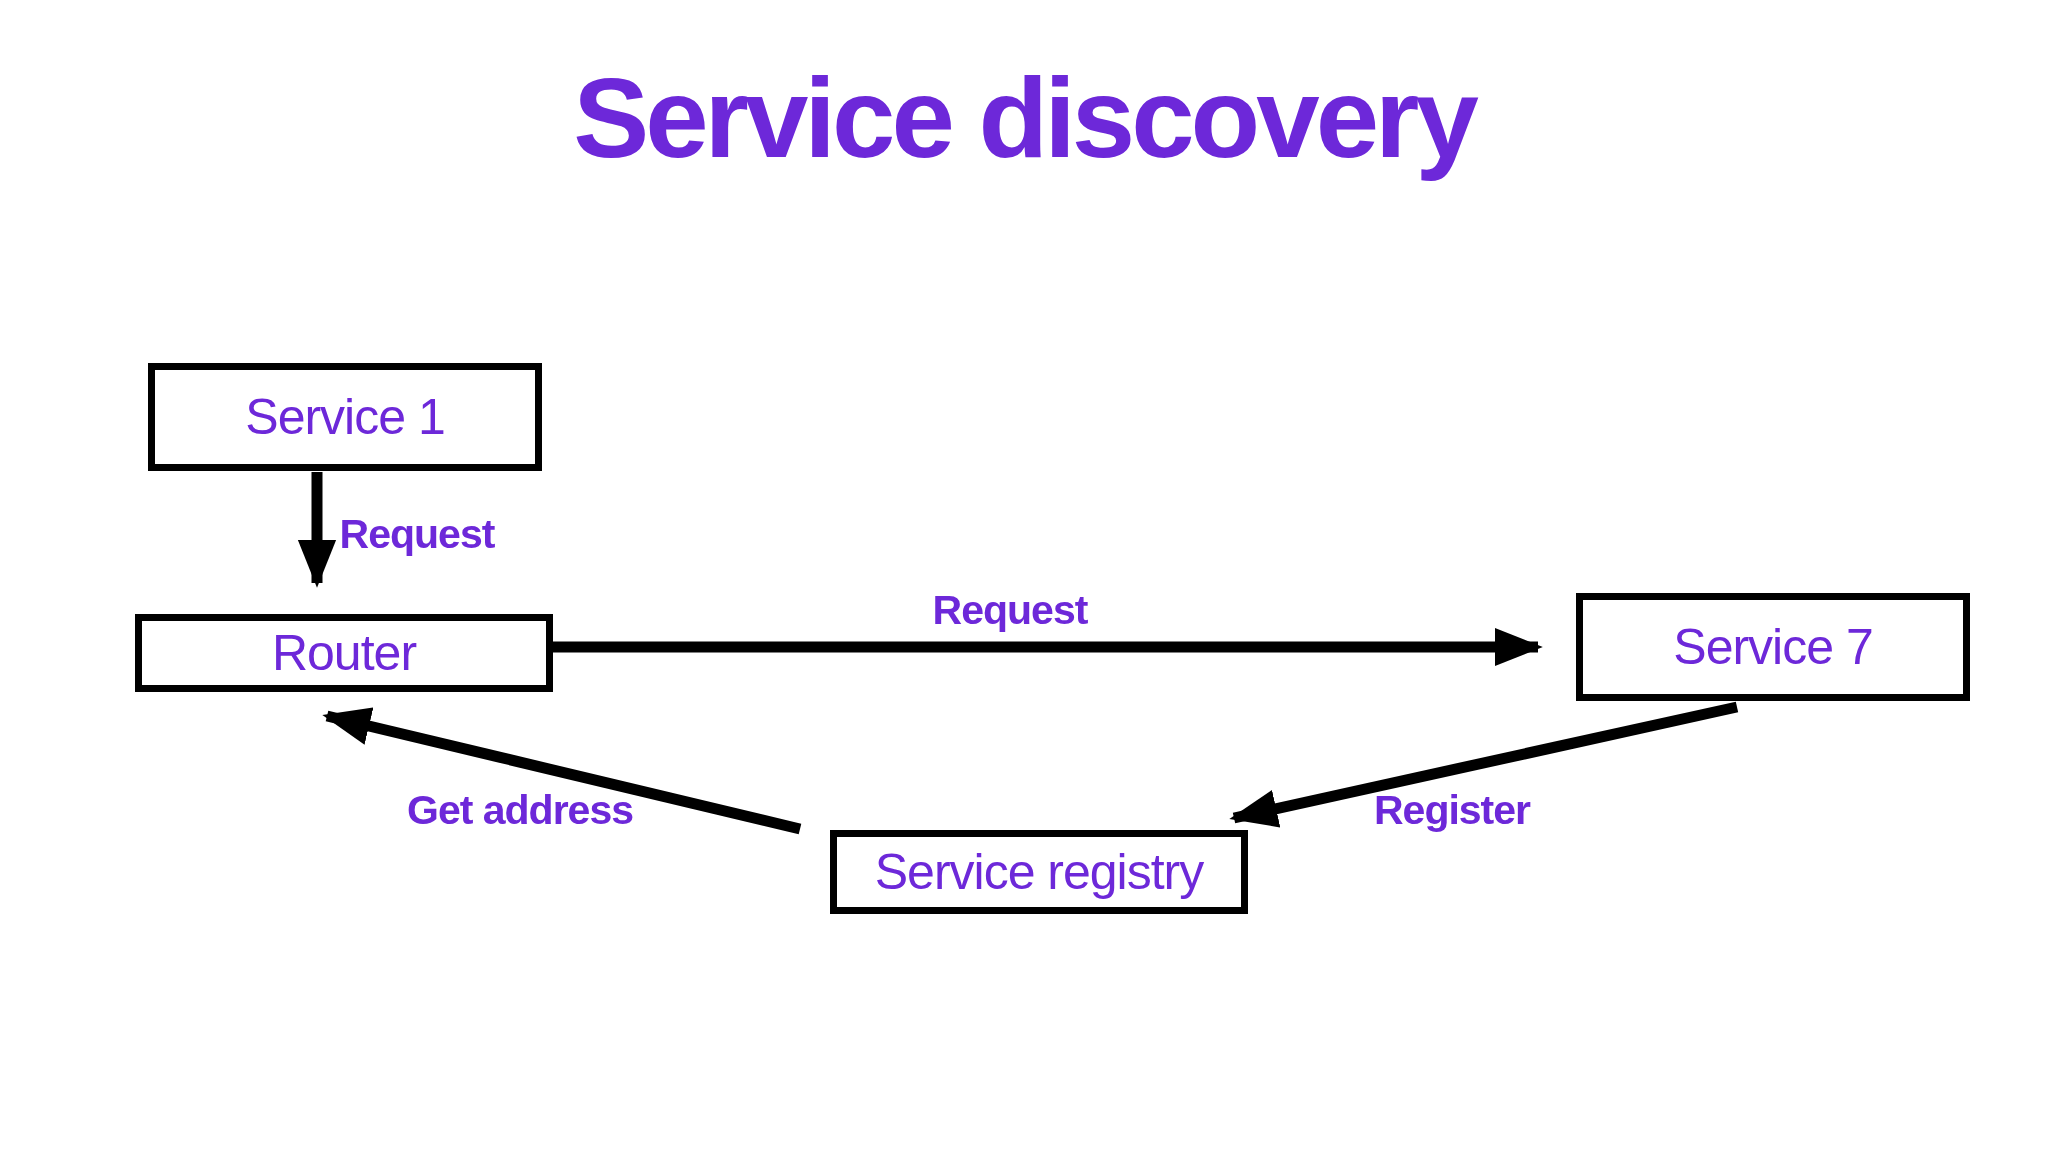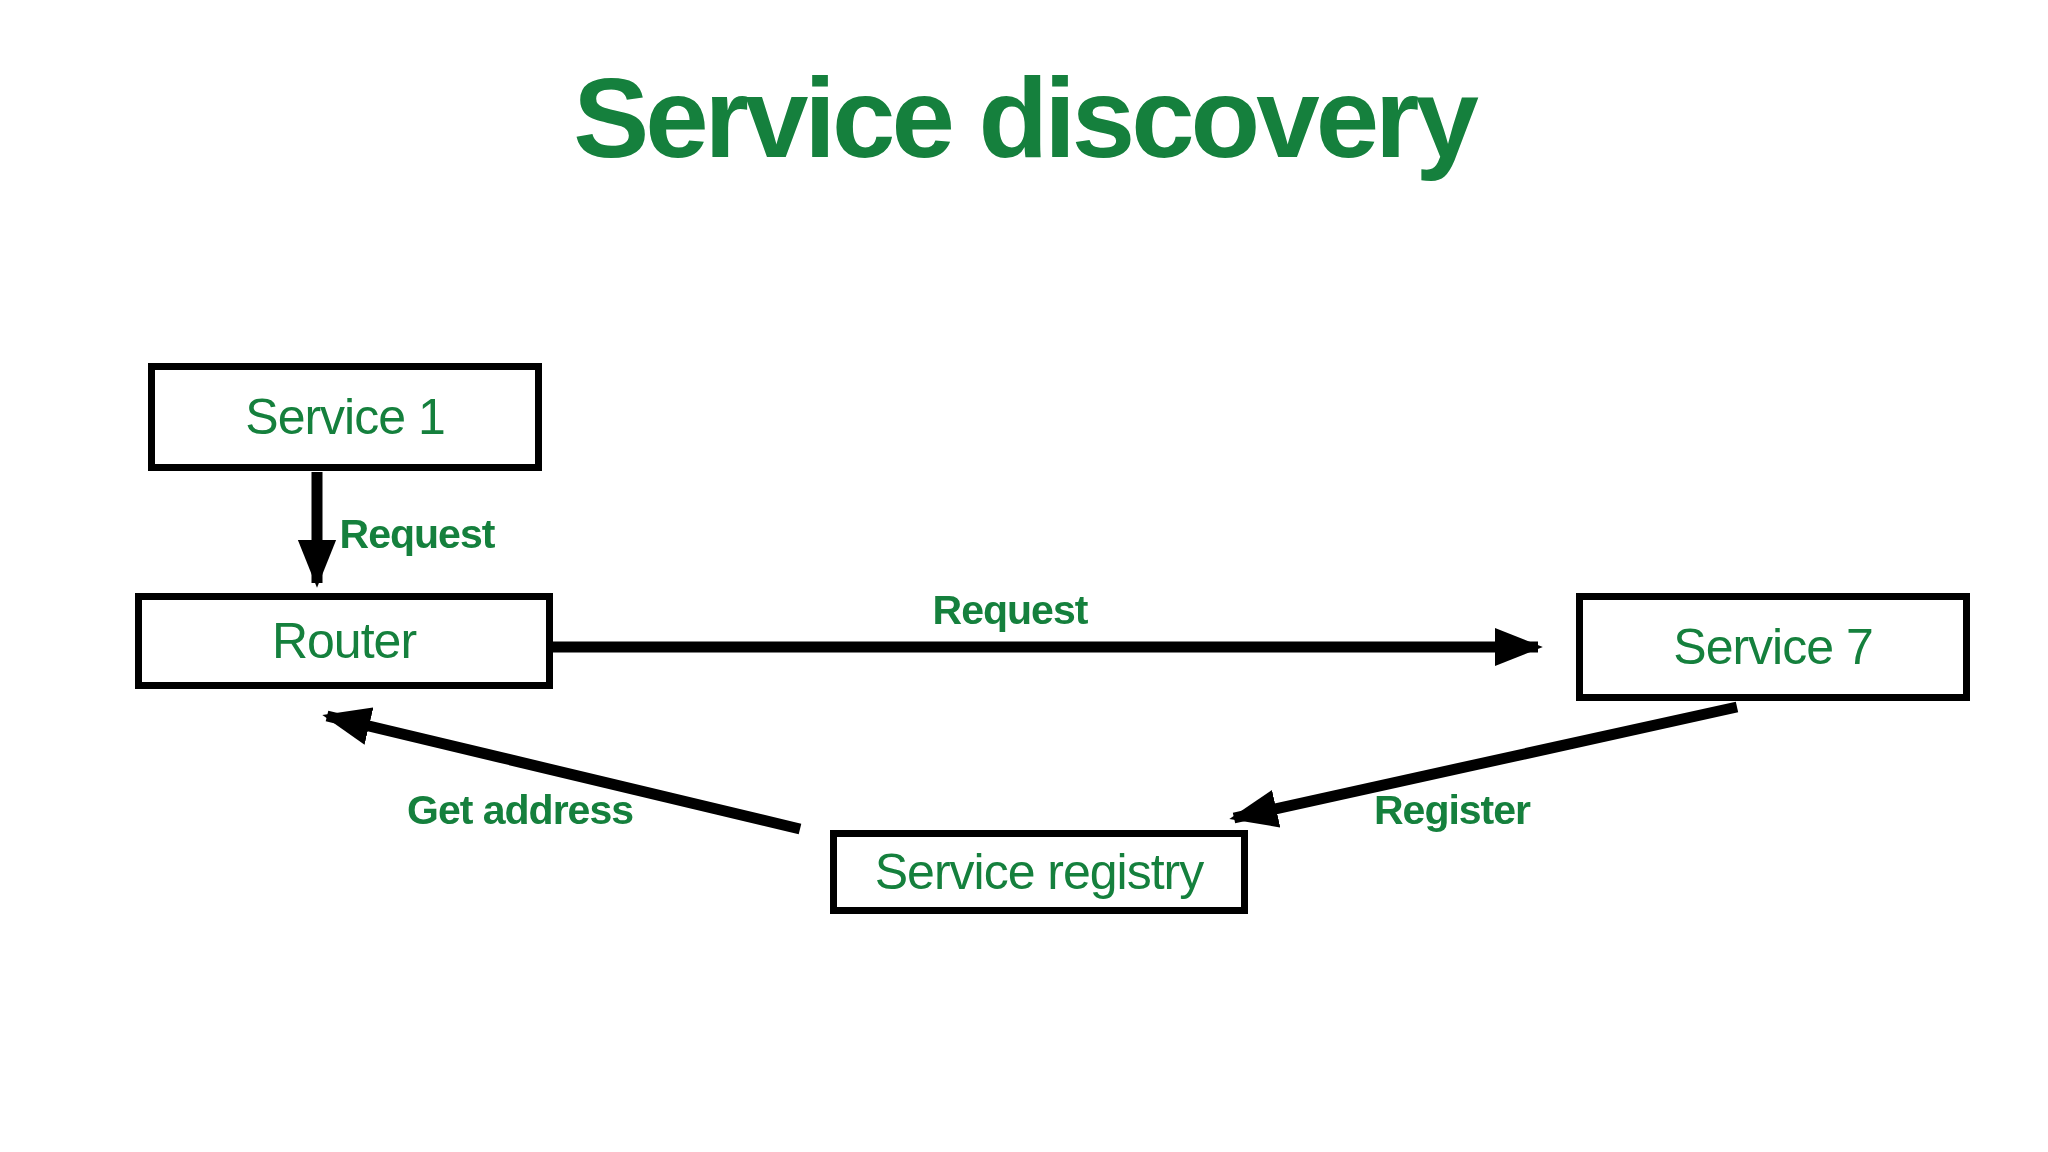--- a/index.html
+++ b/index.html
@@ -5,21 +5,21 @@
   html, body {
     margin: 0;
     padding: 0;
     background: #ffffff;
   }
   .canvas {
     position: relative;
     width: 2048px;
     height: 1152px;
     background: #ffffff;
-    color: #15803d;
+    color: #6d28d9;
     font-family: "Liberation Sans", sans-serif;
     overflow: hidden;
   }
   .title {
     position: absolute;
     top: 48px;
     left: 0;
     width: 100%;
     text-align: center;
     font-size: 114px;
@@ -42,21 +42,21 @@
     background: #ffffff;
     display: flex;
     align-items: center;
     justify-content: center;
     font-size: 50px;
     letter-spacing: -1px;
     white-space: nowrap;
     margin-left: 28px;
   }
   #node-service1 { left: 120px;  top: 363px; width: 394px; height: 108px; }
-  #node-router   { left: 107px;  top: 593px; width: 418px; height: 96px; }
+  #node-router   { left: 107px;  top: 614px; width: 418px; height: 78px; }
   #node-service2 { left: 1548px; top: 593px; width: 394px; height: 108px; }
   #node-registry { left: 802px;  top: 830px; width: 418px; height: 84px; }
   .edge-label {
     position: absolute;
     transform: translate(-50%, -50%);
     font-size: 41px;
     font-weight: 700;
     letter-spacing: -1px;
     white-space: nowrap;
   }

